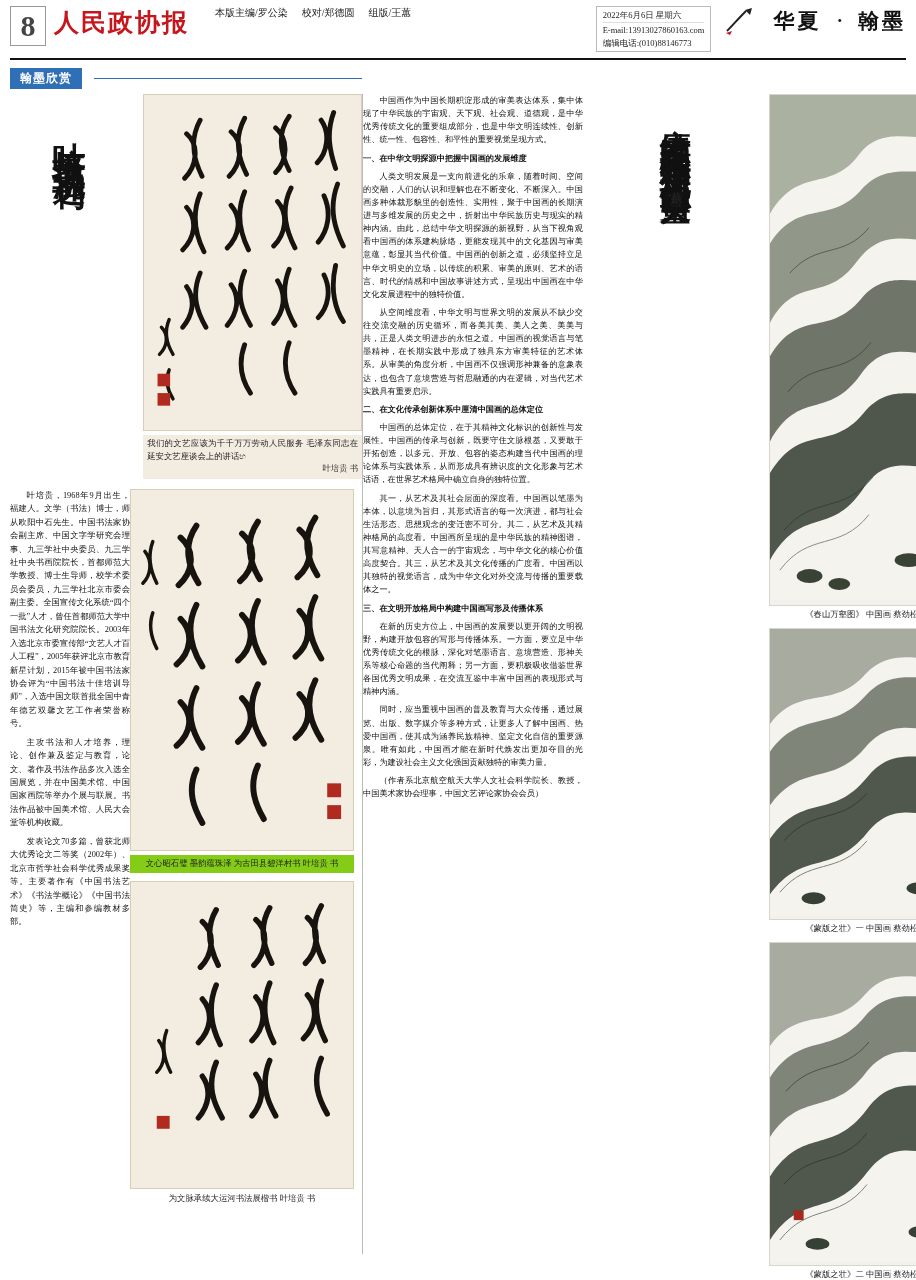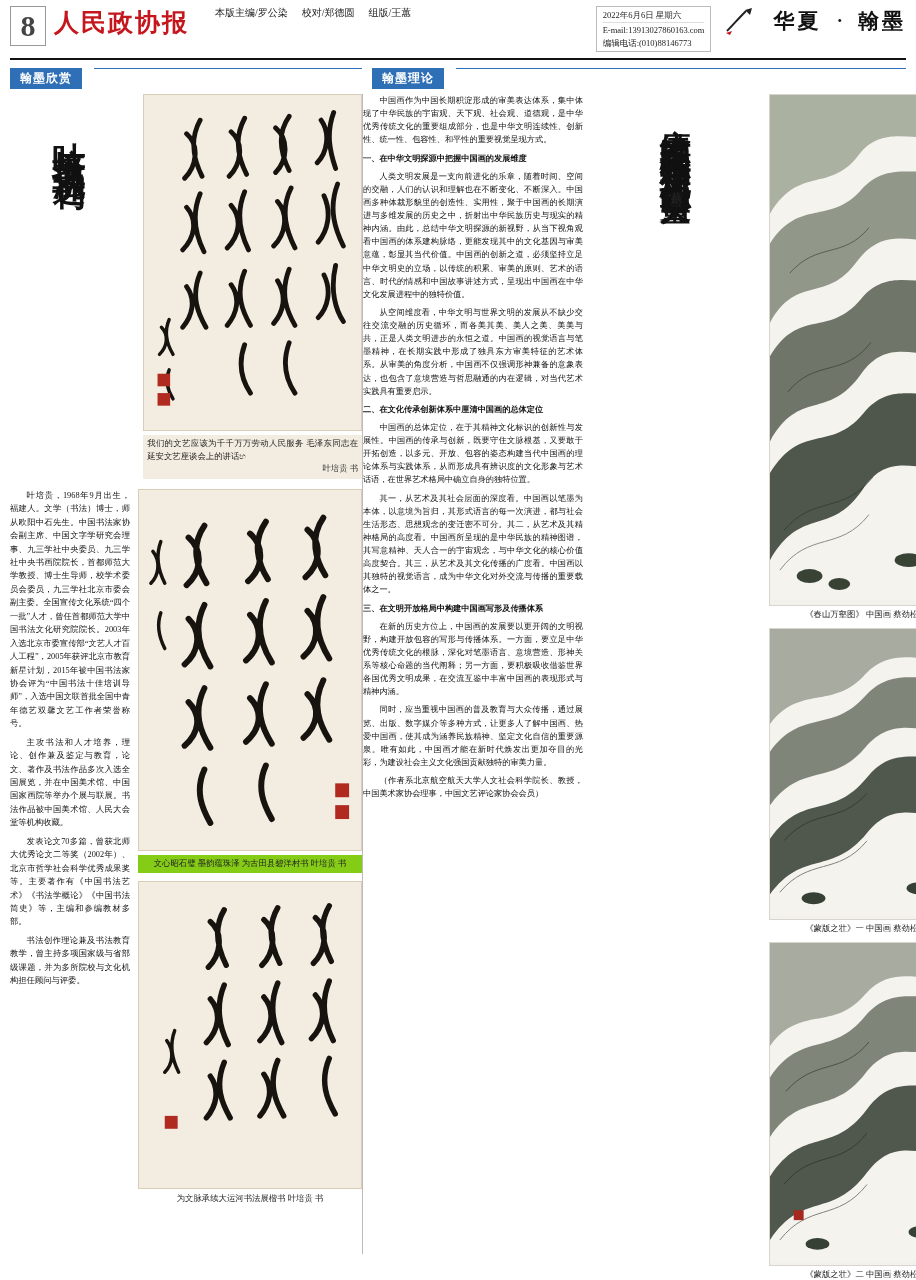--- a/index.html
+++ b/index.html
@@ -15,21 +15,21 @@
   .masthead-right{margin-left:auto;display:flex;align-items:flex-start;}
   .contactbox{font-size:8.5px;line-height:1.45;color:#222;border:1px solid #bbb;padding:2px 6px;text-align:left;}
   .contactbox .dateline{border-bottom:1px solid #ddd;padding-bottom:1px;margin-bottom:1px;}
   .brandbox{display:flex;align-items:center;margin-left:12px;gap:16px;}
   .brand-ink{width:34px;height:30px;display:flex;align-items:center;justify-content:center;}
   .brand-text{font-size:21px;font-weight:bold;letter-spacing:3px;color:#111;font-family:"DejaVu Sans",sans-serif;}
   .brand-dot{font-size:13px;color:#111;}
 
   
   .bars{display:flex;gap:10px;margin-top:8px;}
-  .bar{position:relative;height:20px;display:flex;align-items:flex-start;gap:12px;}
+  .bar{position:relative;height:20px;display:flex;align-items:center;gap:12px;}
   .bar .tab{background:#2f6fb5;color:#fff;font-size:12px;font-weight:bold;padding:2px 10px;letter-spacing:1px;font-family:"DejaVu Sans",sans-serif;}
   .bar .rule{flex:1;height:1px;background:#2f6fb5;margin-left:0px;}
   .bar-left{width:352px;}
   .bar-right{flex:1;}
 
   
   .content{display:flex;margin-top:6px;gap:0;}
   .colL{width:352px;position:relative;}
   .vdiv{width:10px;display:flex;justify-content:center;}
   .vdiv i{display:block;width:1px;height:1160px;background:#bbb;}
@@ -94,24 +94,20 @@
         <span class="brand-text">华夏</span>
         <span class="brand-dot">•</span>
         <span class="brand-text">翰墨</span>
       </div>
     </div>
   </div>
 
   <div class="bars">
     <div class="bar bar-left">
       <span class="tab">翰墨欣赏</span>
-      <span class="rule"></span>
-    </div>
-    <div class="bar bar-right">
-      <span class="tab">翰墨理论</span>
       <span class="rule"></span>
     </div>
   </div>
 
   <div class="content">
 
     <div class="colL">
 
       <div style="display:flex;gap:16px;">
         <div style="width:120px;display:flex;justify-content:center;padding-top:22px;">
@@ -131,26 +127,25 @@
               <rect x="14" y="288" width="13" height="13" fill="#b02a1f"></rect>
             </svg>
           </div>
           <div class="cap" style="margin-top:4px;background:#f3ece1;padding:3px 4px;">
             <span>我们的文艺应该为千千万万劳动人民服务 毛泽东同志在延安文艺座谈会上的讲话භ</span>
             <span class="sign">叶培贵 书</span>
           </div>
         </div>
       </div>
 
-      <div style="display:flex;gap:8px;margin-top:10px;">
+      <div style="display:flex;margin-top:10px;">
         <div style="width:120px;" class="ltext">
           <p>叶培贵，1968年9月出生，福建人。文学（书法）博士，师从欧阳中石先生。中国书法家协会副主席、中国文字学研究会理事、九三学社中央委员、九三学社中央书画院院长，首都师范大学教授、博士生导师，校学术委员会委员，九三学社北京市委会副主委。全国宣传文化系统“四个一批”人才，曾任首都师范大学中国书法文化研究院院长。2003年入选北京市委宣传部“文艺人才百人工程”，2005年获评北京市教育新星计划，2015年被中国书法家协会评为“中国书法十佳培训导师”，入选中国文联首批全国中青年德艺双馨文艺工作者荣誉称号。</p>
           <p>主攻书法和人才培养，理论、创作兼及鉴定与教育，论文、著作及书法作品多次入选全国展览，并在中国美术馆、中国国家画院等举办个展与联展。书法作品被中国美术馆、人民大会堂等机构收藏。</p>
           <p>发表论文70多篇，曾获北师大优秀论文二等奖（2002年）、北京市哲学社会科学优秀成果奖等。主要著作有《中国书法艺术》《书法学概论》《中国书法简史》等，主编和参编教材多部。</p>
-          <p>书法创作理论兼及书法教育教学，曾主持多项国家级与省部级课题，并为多所院校与文化机构担任顾问与评委。</p>
         </div>
 
         <div style="width:224px;">
           <div class="plate" style="height:360px;">
             <svg class="ink" viewBox="0 0 224 360" preserveAspectRatio="none">
               <g stroke="#17140f" fill="none" stroke-linecap="round">
                 <path d="M186 28 c-14 20 -8 42 2 58 M170 40 c16 14 12 36 -2 48 M186 108 c-12 24 -4 46 6 62 M170 122 c14 14 10 34 -4 46 M186 192 c-12 24 -4 44 6 60 M170 206 c14 14 10 32 -4 44" stroke-width="6"></path>
                 <path d="M128 32 c-14 20 -8 42 2 58 M112 44 c16 14 12 36 -2 48 M128 112 c-12 24 -4 46 6 62 M112 126 c14 14 10 34 -4 46 M128 196 c-12 24 -4 44 6 60 M112 210 c14 14 10 32 -4 44 M128 278 c-10 22 -2 40 6 54" stroke-width="6"></path>
                 <path d="M66 36 c-14 20 -8 42 2 58 M50 48 c16 14 12 36 -2 48 M66 116 c-12 24 -4 46 6 62 M50 130 c14 14 10 34 -4 46 M66 200 c-12 24 -4 44 6 60 M50 214 c14 14 10 32 -4 44 M66 282 c-10 22 -2 40 6 54" stroke-width="6"></path>
                 <path d="M22 52 c-6 16 -2 30 4 42 M14 62 c8 10 6 24 -2 32 M22 124 c-5 14 -1 26 4 36" stroke-width="3.5"></path>

